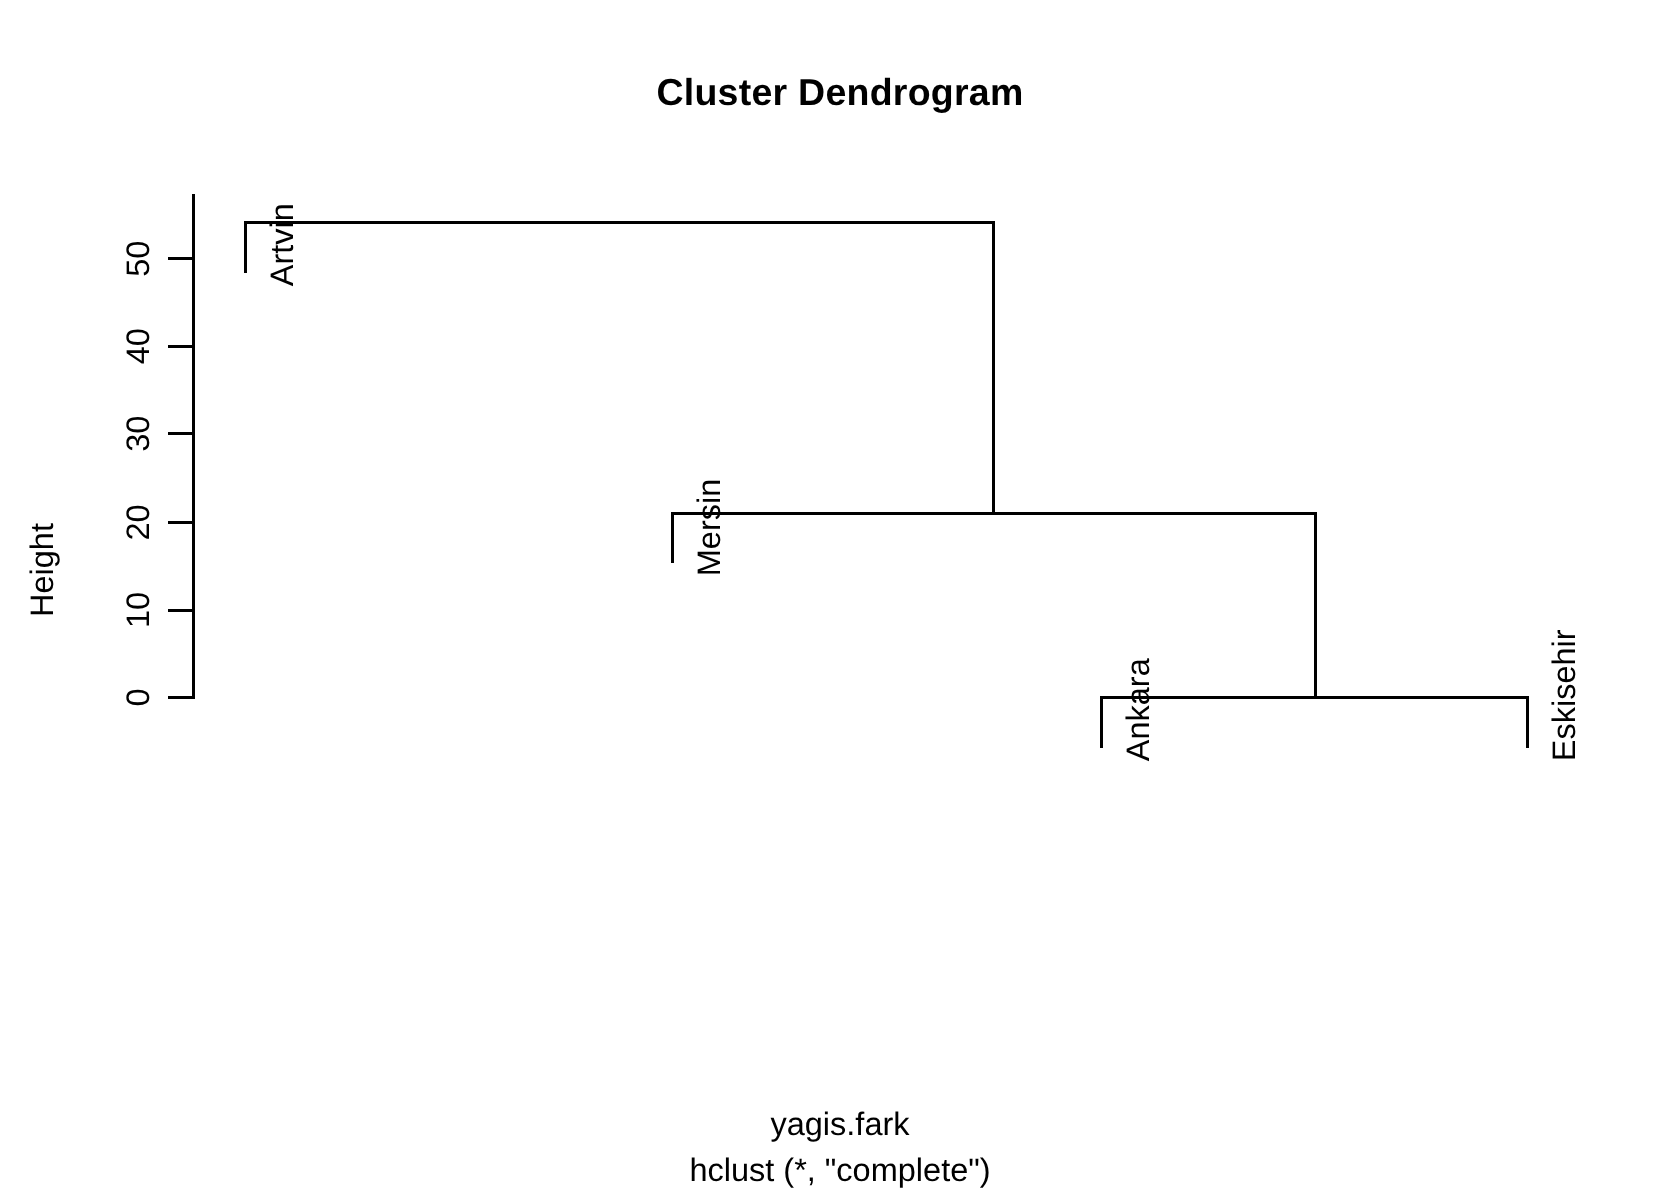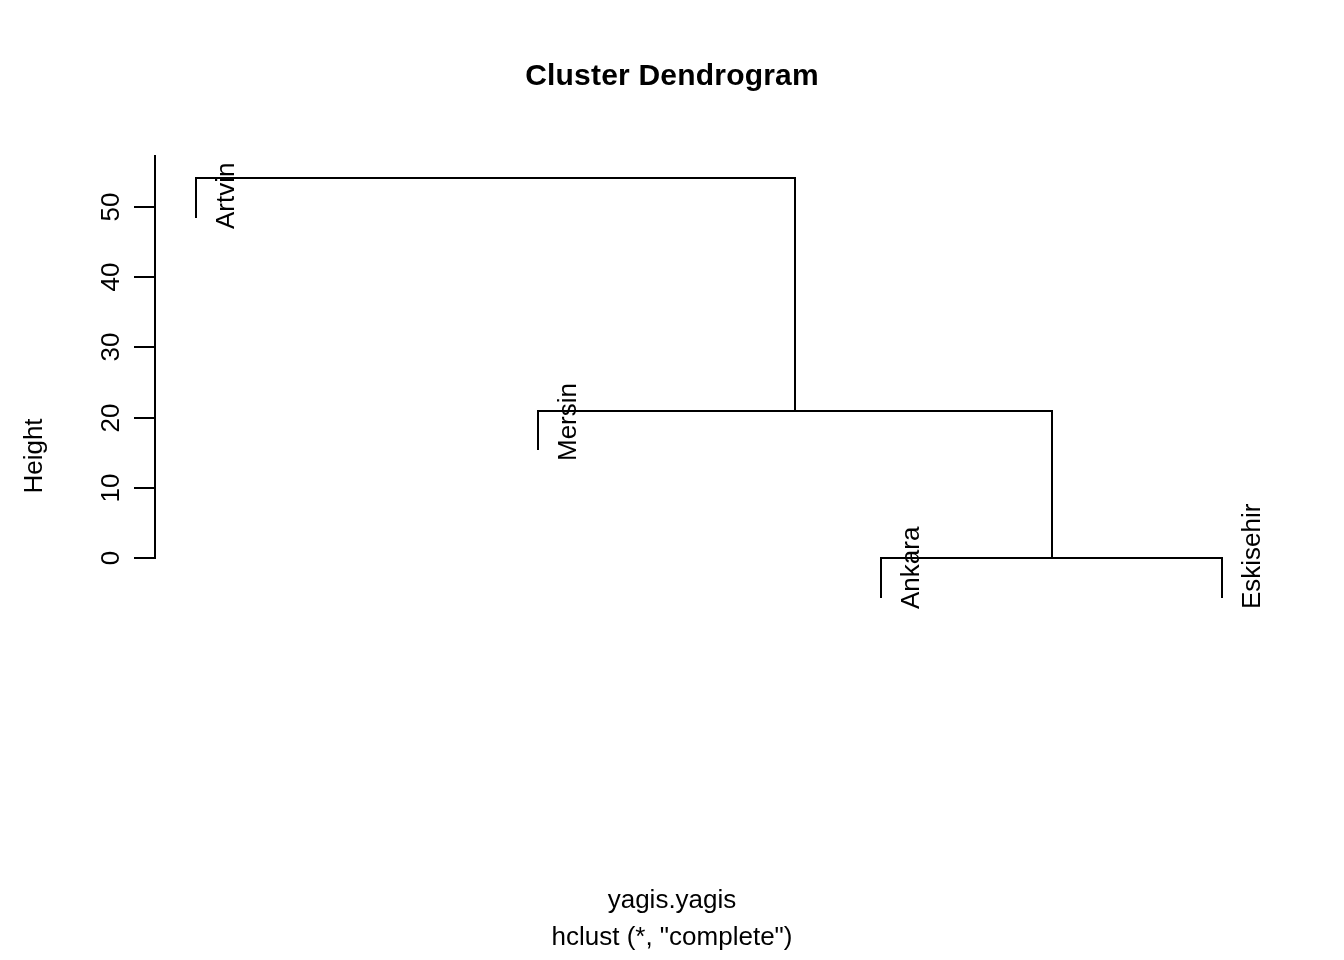--- a/index.html
+++ b/index.html
@@ -133,16 +133,16 @@
   <div class="tick-label" style="left:80px;  top:332px;">30</div>
   <div class="tick-label" style="left:80px;  top:403px;">20</div>
   <div class="tick-label" style="left:80px;  top:473px;">10</div>
   <div class="tick-label" style="left:80px;  top:543px;">0</div>
 
   <div class="leaf-label" style="left:210px;  top:229px;">Artvin</div>
   <div class="leaf-label" style="left:552px;  top:461px;">Mersin</div>
   <div class="leaf-label" style="left:895px;  top:609px;">Ankara</div>
   <div class="leaf-label" style="left:1236px; top:609px;">Eskisehir</div>
 
-  <div class="footer-line" id="footer-line-1">yagis.yagis</div>
+  <div class="footer-line" id="footer-line-1">yagis.fark</div>
   <div class="footer-line" id="footer-line-2">hclust (*, "complete")</div>
 
 </div>
 
 </body></html>

